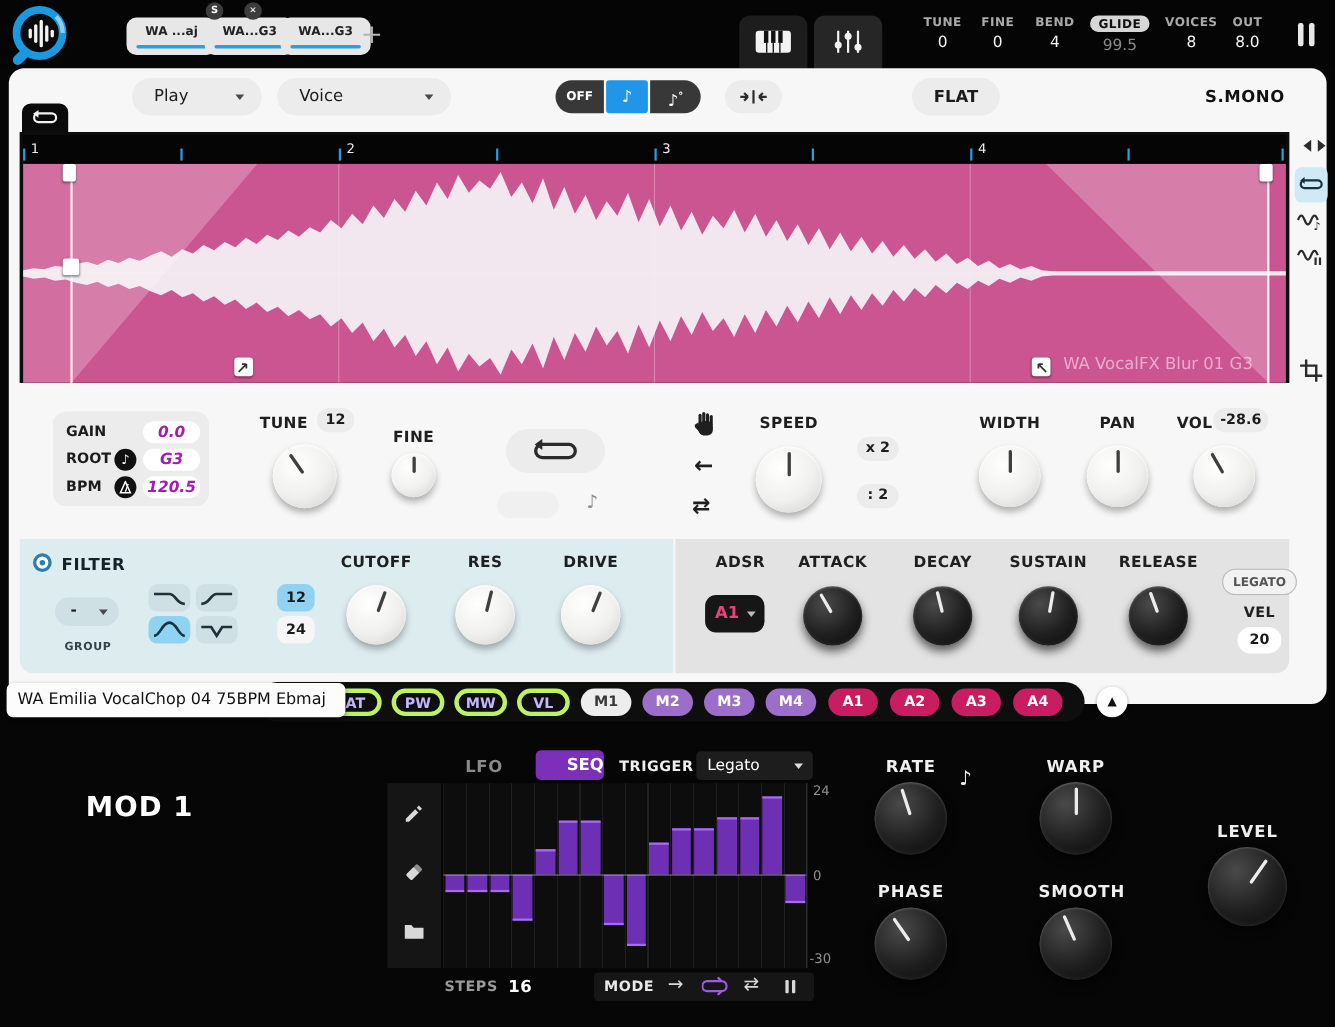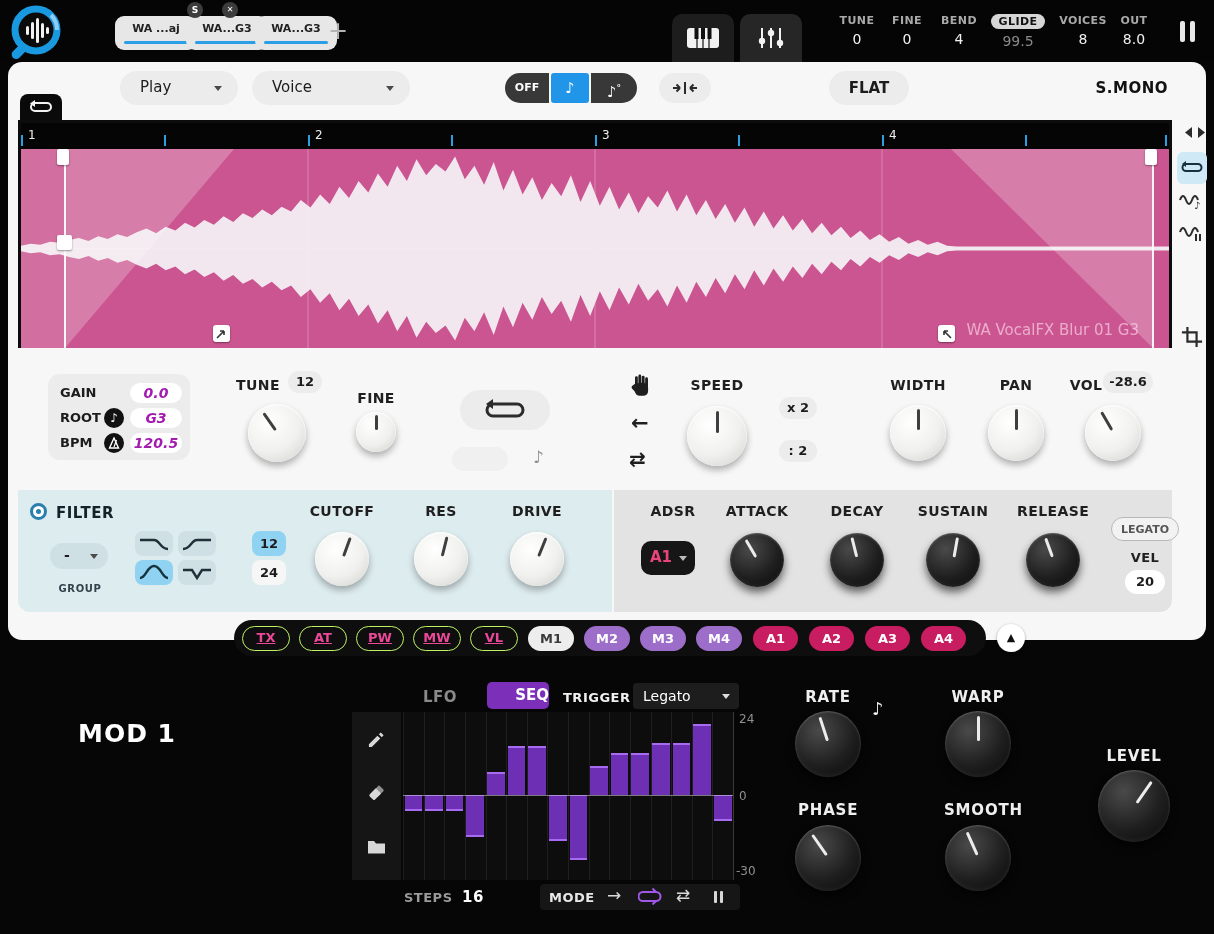--- a/index.html
+++ b/index.html
@@ -58,21 +58,21 @@
   #filterpanel{position:absolute;left:18px;top:490px;width:594px;height:122px;background:#ddecef;border-radius:0 0 0 12px;}
   #adsrpanel{position:absolute;left:614px;top:490px;width:558px;height:122px;background:#e3e3e3;border-radius:0 0 12px 0;}
   .shapebtn{position:absolute;width:38px;height:25px;background:#cfe0e4;border-radius:8px;}
   .shapebtn.sel{background:#8fd2f2;}
   .slopebtn{position:absolute;left:234px;width:34px;height:25px;border-radius:8px;font-size:13px;font-weight:bold;
             color:#1c1c1c;text-align:center;line-height:25px;}
   
   #srcbar{position:absolute;left:234px;top:620px;width:752px;height:36px;background:#0e0e0e;border-radius:18px;z-index:2;}
   .srcbtn{position:absolute;top:626px;height:25px;border-radius:13px;font-size:13px;font-weight:bold;
           text-align:center;line-height:25px;z-index:3;box-sizing:border-box;}
-  .src-teal{background:#0e0e0e;border:1px solid #bef264;color:#ec4899;line-height:21px;text-decoration:underline;}
+  .src-teal{background:#0e0e0e;border:4px solid #bef264;color:#c4b5fd;line-height:21px;}
   .src-m{background:#9d6ec9;color:#fff;}
   .src-m1{background:#ededed;color:#3a3a3a;}
   .src-a{background:#c81d61;color:#fff;}
   #samplename{position:absolute;left:6px;top:621px;width:308px;height:31px;background:#fcfcfc;border-radius:6px;
               box-shadow:0 2px 5px rgba(0,0,0,.35);font-size:14.5px;color:#101010;line-height:31px;
               padding-left:10px;box-sizing:border-box;z-index:6;white-space:nowrap;}
   #collapsebtn{position:absolute;left:997px;top:624px;width:28px;height:28px;border-radius:50%;background:#fff;
                z-index:6;text-align:center;line-height:28px;font-size:11px;color:#111;box-shadow:0 1px 3px rgba(0,0,0,.4);}
   
   #modtitle{position:absolute;left:78px;top:719px;font-size:25px;font-weight:bold;color:#fff;letter-spacing:1px;}
@@ -473,20 +473,21 @@
   <div class="srcbtn src-teal" style="left:413px;width:48px">MW</div>
   <div class="srcbtn src-teal" style="left:470px;width:48px">VL</div>
   <div class="srcbtn src-m1" style="left:528px;width:46px">M1</div>
   <div class="srcbtn src-m" style="left:584px;width:46px">M2</div>
   <div class="srcbtn src-m" style="left:640px;width:46px">M3</div>
   <div class="srcbtn src-m" style="left:696px;width:46px">M4</div>
   <div class="srcbtn src-a" style="left:753px;width:45px">A1</div>
   <div class="srcbtn src-a" style="left:809px;width:45px">A2</div>
   <div class="srcbtn src-a" style="left:865px;width:45px">A3</div>
   <div class="srcbtn src-a" style="left:921px;width:45px">A4</div>
+  <div id="samplename">WA Emilia VocalChop 04 75BPM Ebmaj</div>
   <div id="collapsebtn">▲</div>
 
   <div id="modtitle">MOD 1</div>
 
   <div class="modsmall" style="left:423px;top:688px;color:#8a8a8a;font-size:15px">LFO</div>
   <div id="seqtab">SEQ</div>
   <div class="modsmall" style="left:563px;top:690px;color:#f0f0f0">TRIGGER</div>
   <div id="trigdd">
     <span style="position:absolute;left:10px">Legato</span>
     <span class="caret" style="position:absolute;right:9px;top:11px;border-top-color:#ddd"></span>

